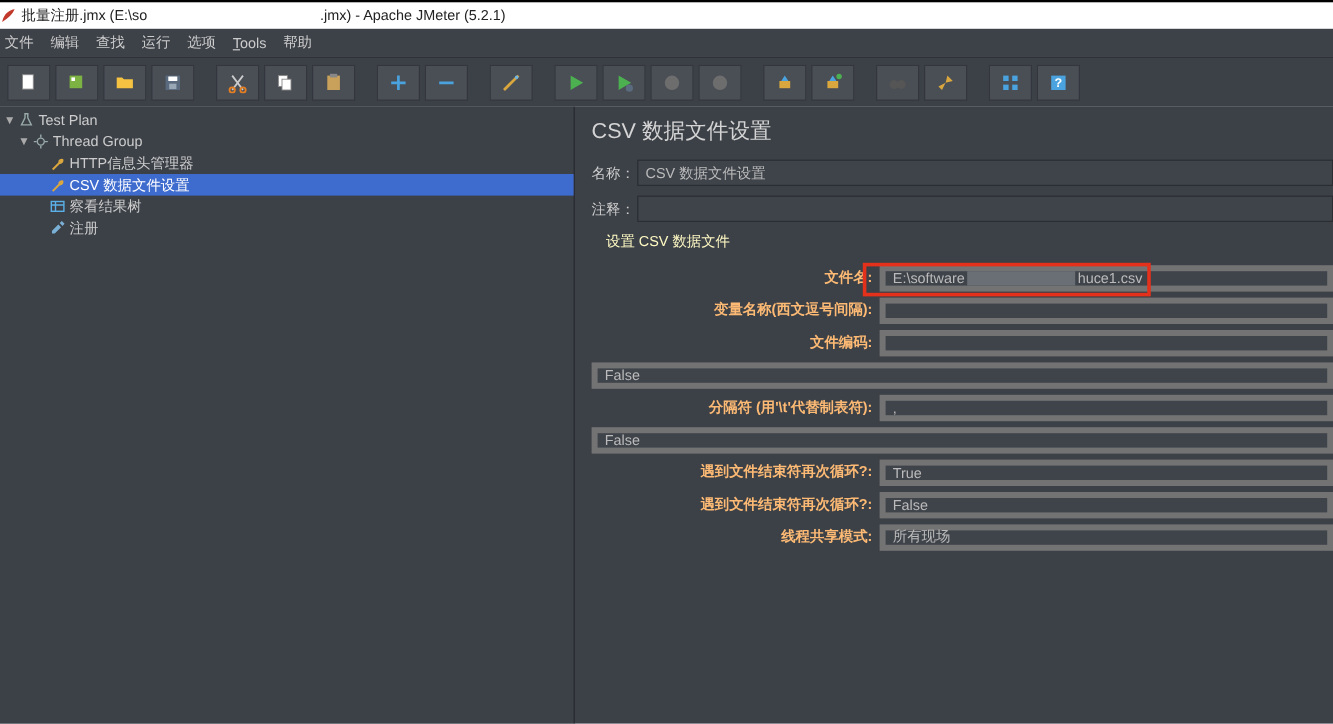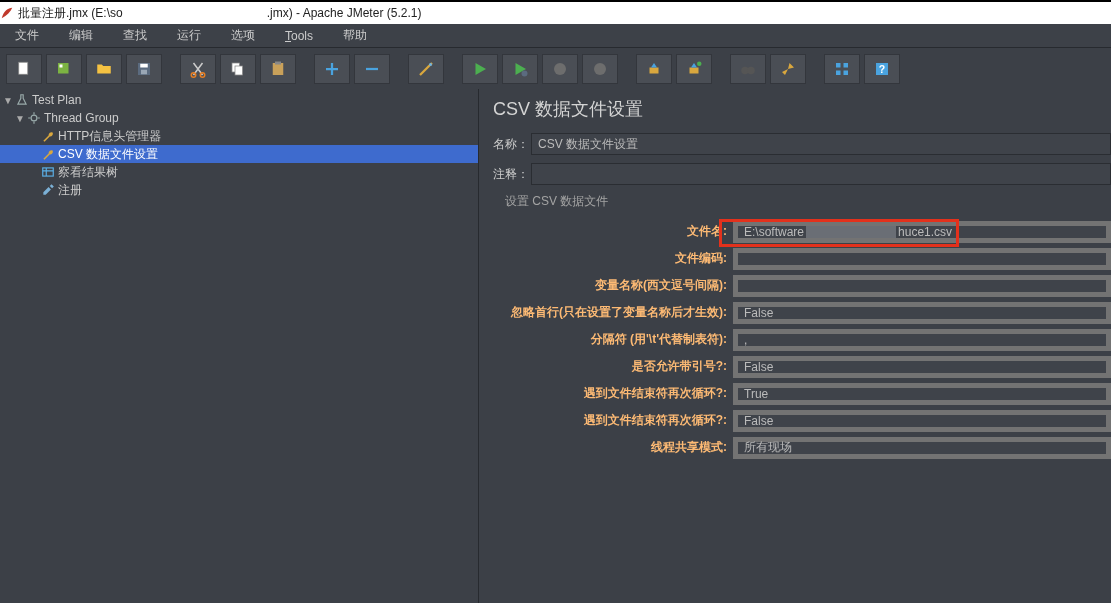--- a/index.html
+++ b/index.html
@@ -22,23 +22,23 @@
   }
   .titlebar .feather { width: 14px; height: 14px; margin-right: 4px; }
   .titlebar .mask {
     display:inline-block; width:140px; height:14px; background:#fff; margin:0 2px;
   }
   .menubar {
     background: #3d4148;
     height: 23px;
     display: flex;
     align-items: center;
-    padding-left: 15px;
+    padding-left: 4px;
     color: #ccc;
-    gap: 30px;
+    gap: 14px;
   }
   .menu-item { cursor: default; }
   .menu-item u { text-decoration: underline; }
   .toolbar {
     background: #3c4047;
     height: 42px;
     display: flex;
     align-items: center;
     padding-left: 6px;
     gap: 4px;
@@ -78,21 +78,21 @@
   }
   .form-title { font-size:18px; color:#d4d4d4; margin-bottom:12px; }
   .form-row {
     display:flex; align-items:center; margin-bottom:8px;
   }
   .form-row label { width:38px; text-align:left; }
   .form-row input {
     flex:1; height:22px; background:#3f434a; border:1px solid #2a2d32;
     color:#bbb; padding:0 6px; font-size:12px; margin-right:0;
   }
-  .group-title { margin:8px 0 8px 12px; color:#a3a3a3; }
+  .group-title { margin:8px 0 8px 12px; color:#fef9c3; }
   .grid {
     margin-left:0;
   }
   .grid-row {
     display:flex; align-items:center; height:27px;
   }
   .grid-row .glabel {
     width: 240px; text-align:right; padding-right:6px; color:#fdba74;font-weight:bold;
   }
   .grid-row .gval {
@@ -328,37 +328,35 @@
     <div class="grid" id="grid">
         <div class="grid-row">
           <div class="glabel">文件名:</div>
           <div class="gval">
             <span>E:\software</span>
             <span style="display: inline-block; width: 90px; height: 12px; background: rgb(106, 110, 117); margin: 0px 2px;"></span>
             <span>huce1.csv</span>
           </div>
         </div>
         <div class="grid-row">
+          <div class="glabel">变量名称(西文逗号间隔):</div>
+          <div class="gval"></div>
+        </div>
+        <div class="grid-row">
           <div class="glabel">文件编码:</div>
           <div class="gval"></div>
         </div>
         <div class="grid-row">
-          <div class="glabel">变量名称(西文逗号间隔):</div>
-          <div class="gval"></div>
-        </div>
-        <div class="grid-row">
-          <div class="glabel">忽略首行(只在设置了变量名称后才生效):</div>
           <div class="gval">False</div>
         </div>
         <div class="grid-row">
           <div class="glabel">分隔符 (用'\t'代替制表符):</div>
           <div class="gval">,</div>
         </div>
         <div class="grid-row">
-          <div class="glabel">是否允许带引号?:</div>
           <div class="gval">False</div>
         </div>
         <div class="grid-row">
           <div class="glabel">遇到文件结束符再次循环?:</div>
           <div class="gval">True</div>
         </div>
         <div class="grid-row">
           <div class="glabel">遇到文件结束符再次循环?:</div>
           <div class="gval">False</div>
         </div>

